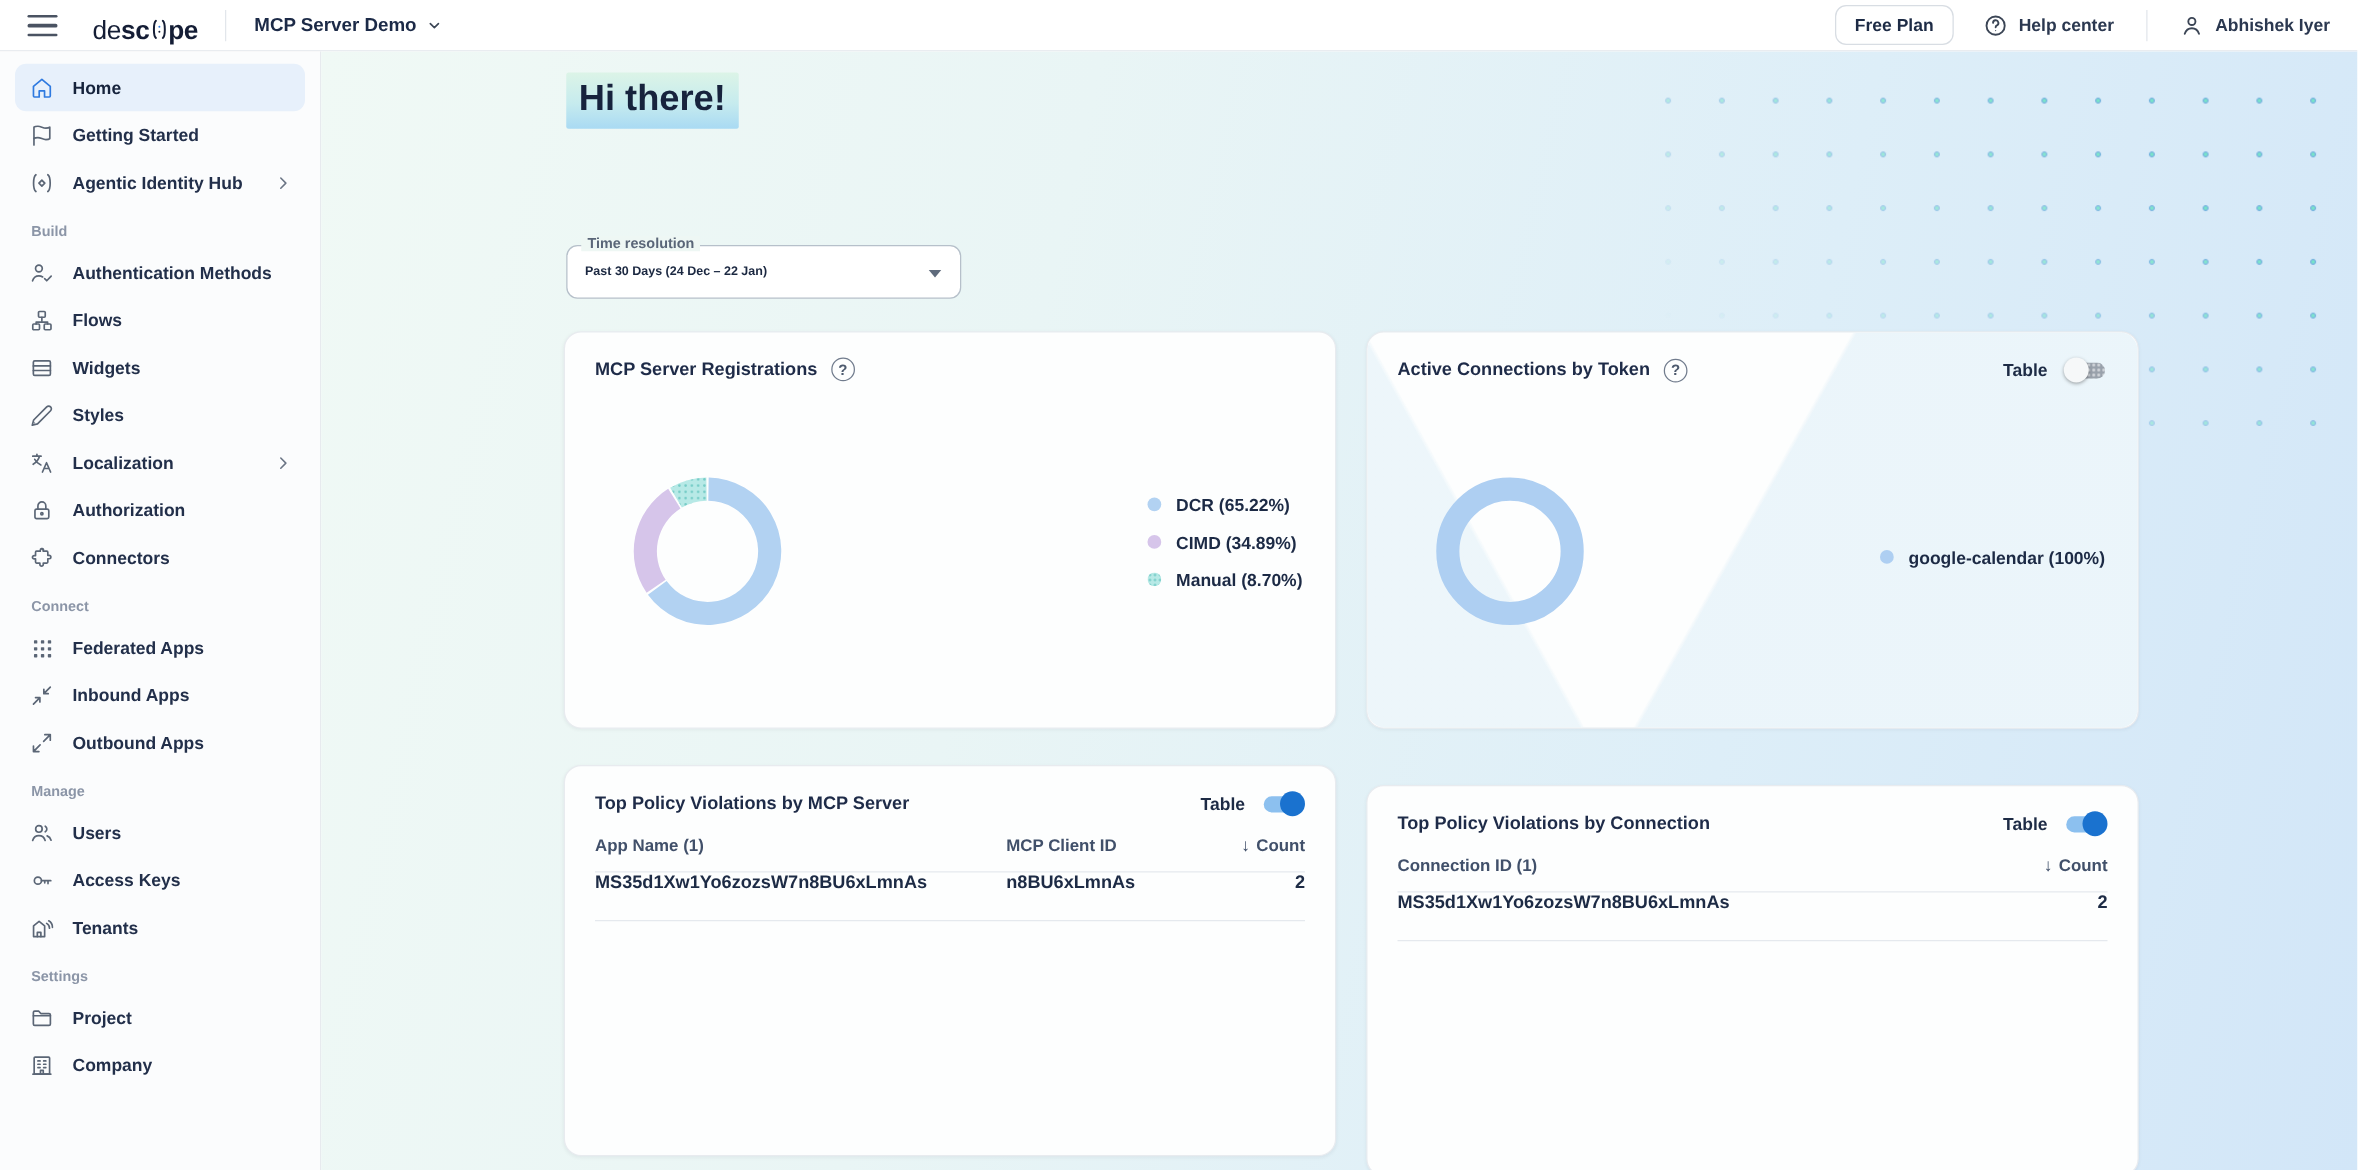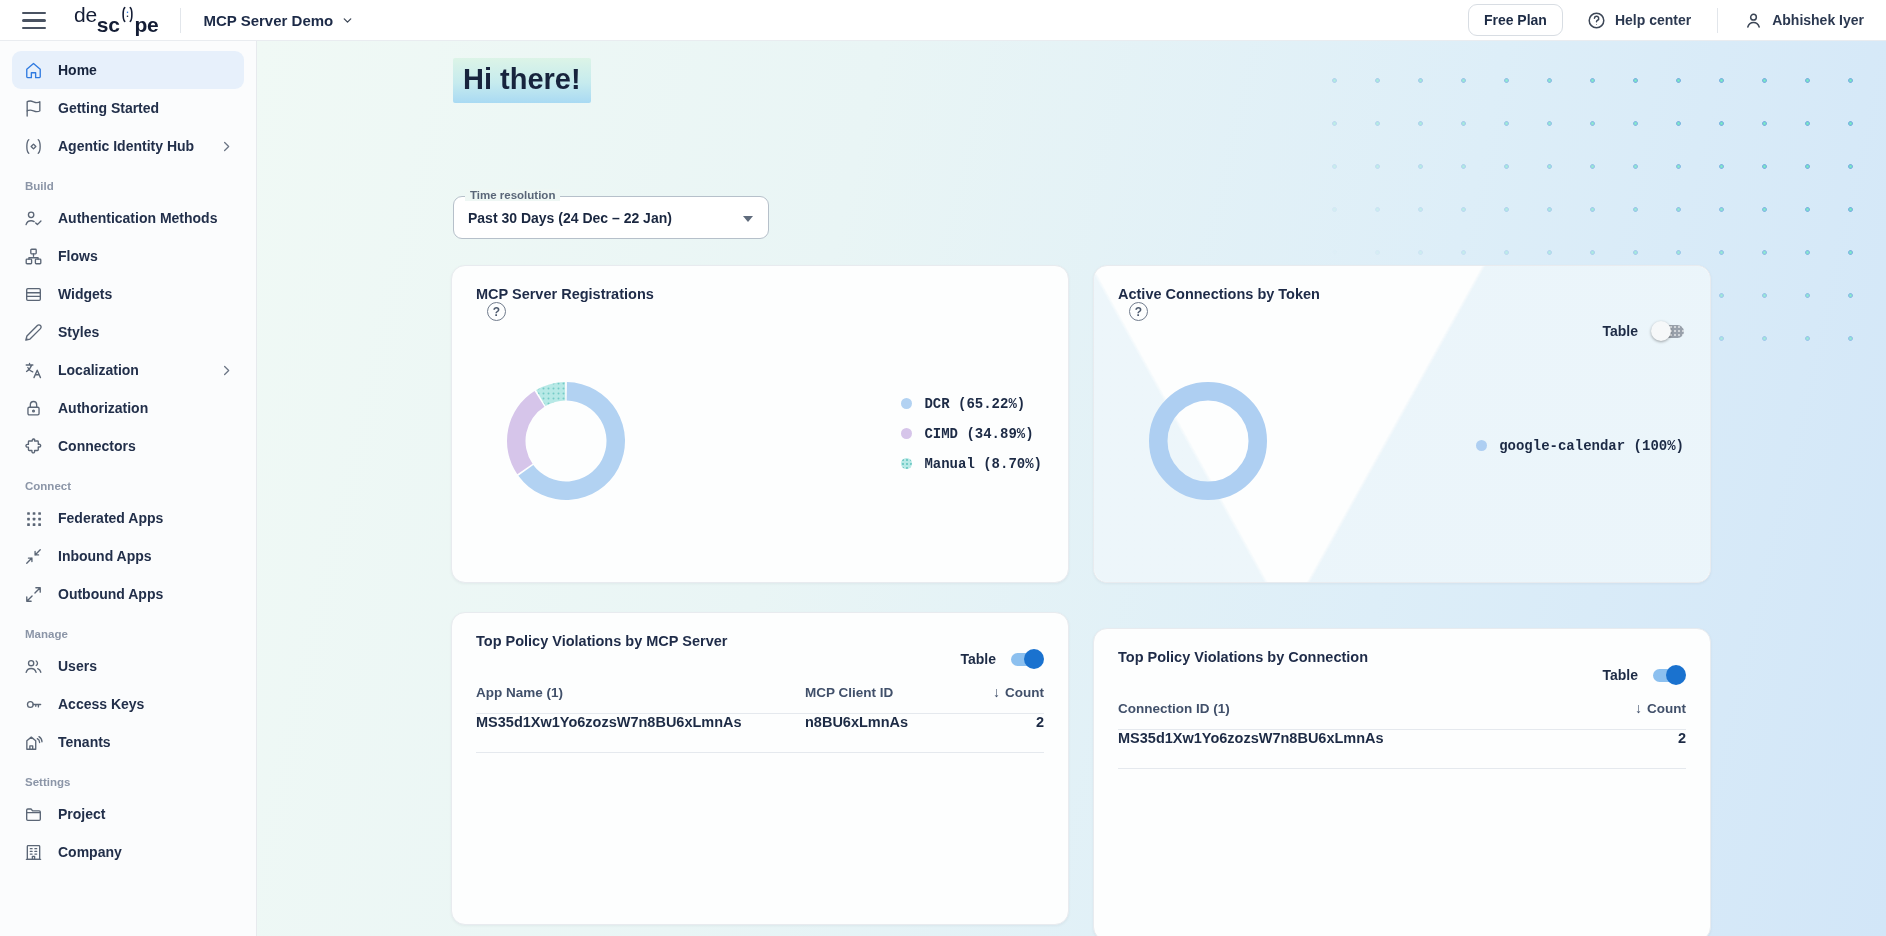--- a/index.html
+++ b/index.html
@@ -4,21 +4,21 @@
 <style>
   * { margin:0; padding:0; box-sizing:border-box; }
   html,body { width:1886px; height:936px; overflow:hidden; background:#fff;
     font-family:"Liberation Sans", sans-serif; color:#1d2b45; }
 
   
   .topbar { height:41px; background:#fff; border-bottom:1px solid #e9ecf0;
     display:flex; align-items:center; padding:0 22px; position:relative; z-index:5; }
   .hamburger { width:24px; height:18px; display:flex; flex-direction:column; justify-content:space-between; cursor:pointer; margin-top:1px;}
   .hamburger span { height:2.4px; background:#4a5362; border-radius:2px; }
-  .brand { display:flex; align-items:flex-start; margin-left:28px; font-size:21px; color:#141d35; letter-spacing:-.3px; }
+  .brand { display:flex; align-items:flex-end; margin-left:28px; font-size:21px; color:#141d35; letter-spacing:-.3px; }
   .brand .w400 { font-weight:500; }
   .brand .w800 { font-weight:800;margin-top:10px; }
   .brand .o-glyph { position:relative; top:2px; margin:0 1px; }
   .tb-divider { width:1px; height:25px; background:#e2e6eb; margin:0 22px; }
   .project-selector { display:flex; align-items:center; gap:8px; font-size:15px; font-weight:700; color:#1c2a47; cursor:pointer; }
   .tb-right { margin-left:auto; display:flex; align-items:center; gap:24px; }
   .free-plan-btn { border:1px solid #d8dde3; background:#fff; border-radius:9px; padding:7px 15px;
     font-size:14px; font-weight:700; color:#1d2b45; cursor:pointer; font-family:inherit; }
   .tb-link { display:flex; align-items:center; gap:9px; font-size:14px; font-weight:700; color:#2b3850; cursor:pointer; }
   .tb-right .tb-divider { margin:0 2px; }
@@ -50,35 +50,35 @@
     background:linear-gradient(180deg,#dcf4e7 0%,#c6ebee 55%,#a9daf3 100%); border-radius:2px; }
 
   .tabs { position:absolute; top:93px; left:2px; display:flex; align-items:center; gap:30px; }
   .tab { font-size:14.5px; font-weight:700; color:#1d2b45; padding:8px 2px; border:1.5px solid transparent; cursor:pointer; }
   .tab.active { color:#2273d4; border-color:#2273d4; border-radius:999px; padding:8px 20px; }
 
   .select { position:absolute; top:155px; left:2px; width:316px; height:43px; background:#fff;
     border:1px solid #b6c0ca; border-radius:9px; cursor:pointer; display:flex; align-items:center; }
   .select-label { position:absolute; top:-8px; left:11px; font-size:11.5px; font-weight:600; color:#5a6678;
     background:#eef7f4; padding:0 5px; }
-  .select-value { font-size:14px; font-weight:700; color:#1a2740; padding-left:14px; }
+  .select-value { font-size:10px; font-weight:700; color:#1a2740; padding-left:14px; }
   .select-arrow { position:absolute; right:15px; top:19px; width:0; height:0;
     border-left:5.5px solid transparent; border-right:5.5px solid transparent; border-top:6.5px solid #5f6b7c; }
 
   
   .card { position:absolute; width:618px; background:#fdfefe; border:1px solid #e8ebef; border-radius:14px;
     box-shadow:0 1px 3px rgba(16,24,40,.05); padding:20px 24px; }
   .card-tl { top:224px; left:0;    height:318px; }
   .card-tr { top:224px; left:642px; height:318px; }
   .card-bl { top:571px; left:0;    height:313px; }
   .card-br { top:587px; left:642px; height:313px; }
   .card-tr::before { content:""; position:absolute; inset:0; border-radius:inherit; pointer-events:none;
     background:linear-gradient(119deg, rgba(255,255,255,0) 49%, rgba(226,240,248,.65) 49.5%),
                linear-gradient(241deg, rgba(255,255,255,0) 78%, rgba(235,245,250,.9) 78.5%); }
-  .card-head { display:flex; position:relative; z-index:2;flex-direction:column; }
+  .card-head { display:flex; align-items:center; position:relative; z-index:2; }
   .card-title { font-size:14.5px; font-weight:700; color:#1e2b48; }
   .help-icon { width:19px; height:19px; border:1.6px solid #717c8d; border-radius:50%; margin-left:11px;
     display:flex; align-items:center; justify-content:center; font-size:12px; font-weight:700; color:#4d5a6e; cursor:pointer; }
   .head-right { margin-left:auto; display:flex; align-items:center; gap:13px;
     font-size:14px; font-weight:600; color:#1d2b45; }
 
   .switch { position:relative; width:35px; height:20px; cursor:pointer; flex:none; }
   .switch .track { position:absolute; left:2px; top:3.5px; width:31px; height:13px; border-radius:7px; }
   .switch .knob  { position:absolute; top:0; width:20px; height:20px; border-radius:50%; }
   .switch.on  .track { background:#8cc0ef; }
@@ -86,21 +86,21 @@
   .switch.off .track { background:#99a1ab;
     background-image:radial-gradient(rgba(255,255,255,.55) 1px, transparent 1.3px); background-size:4px 4px; }
   .switch.off .knob  { left:0; background:#f6f8f9; box-shadow:0 1px 3px rgba(0,0,0,.35); }
 
   .donut { position:absolute; left:39px; top:100px; z-index:2; }
   .legend { position:absolute; right:26px; display:flex; flex-direction:column; gap:7px; z-index:2; }
   .legend.rows-3 { top:126px; }
   .legend.rows-1 { top:168px; }
   .legend-item { display:flex; align-items:center; gap:12px; height:23px; cursor:pointer; }
   .legend-dot { width:11px; height:11px; border-radius:50%; flex:none; }
-  .legend-label { font-size:14px; font-weight:600; color:#1c2a45;font-family:Liberation Mono, monospace; }
+  .legend-label { font-size:14px; font-weight:600; color:#1c2a45; }
 
   .thead { display:flex; align-items:center; margin-top:15px; padding-bottom:13px; border-bottom:1px solid #e5e9ee;
     font-size:13.5px; font-weight:600; color:#41506a; }
   .trow  { display:flex; align-items:flex-start; height:39px; border-bottom:1px solid #e5e9ee;
     font-size:14.5px; font-weight:600; color:#1d2b45; }
   .c-main  { flex:1; text-align:left; }
   .c-mid   { width:175px; text-align:left; }
   .c-count { width:64px; text-align:right; }
   .sort-arrow { font-size:14px; margin-right:5px; color:#41506a; }
 </style>

